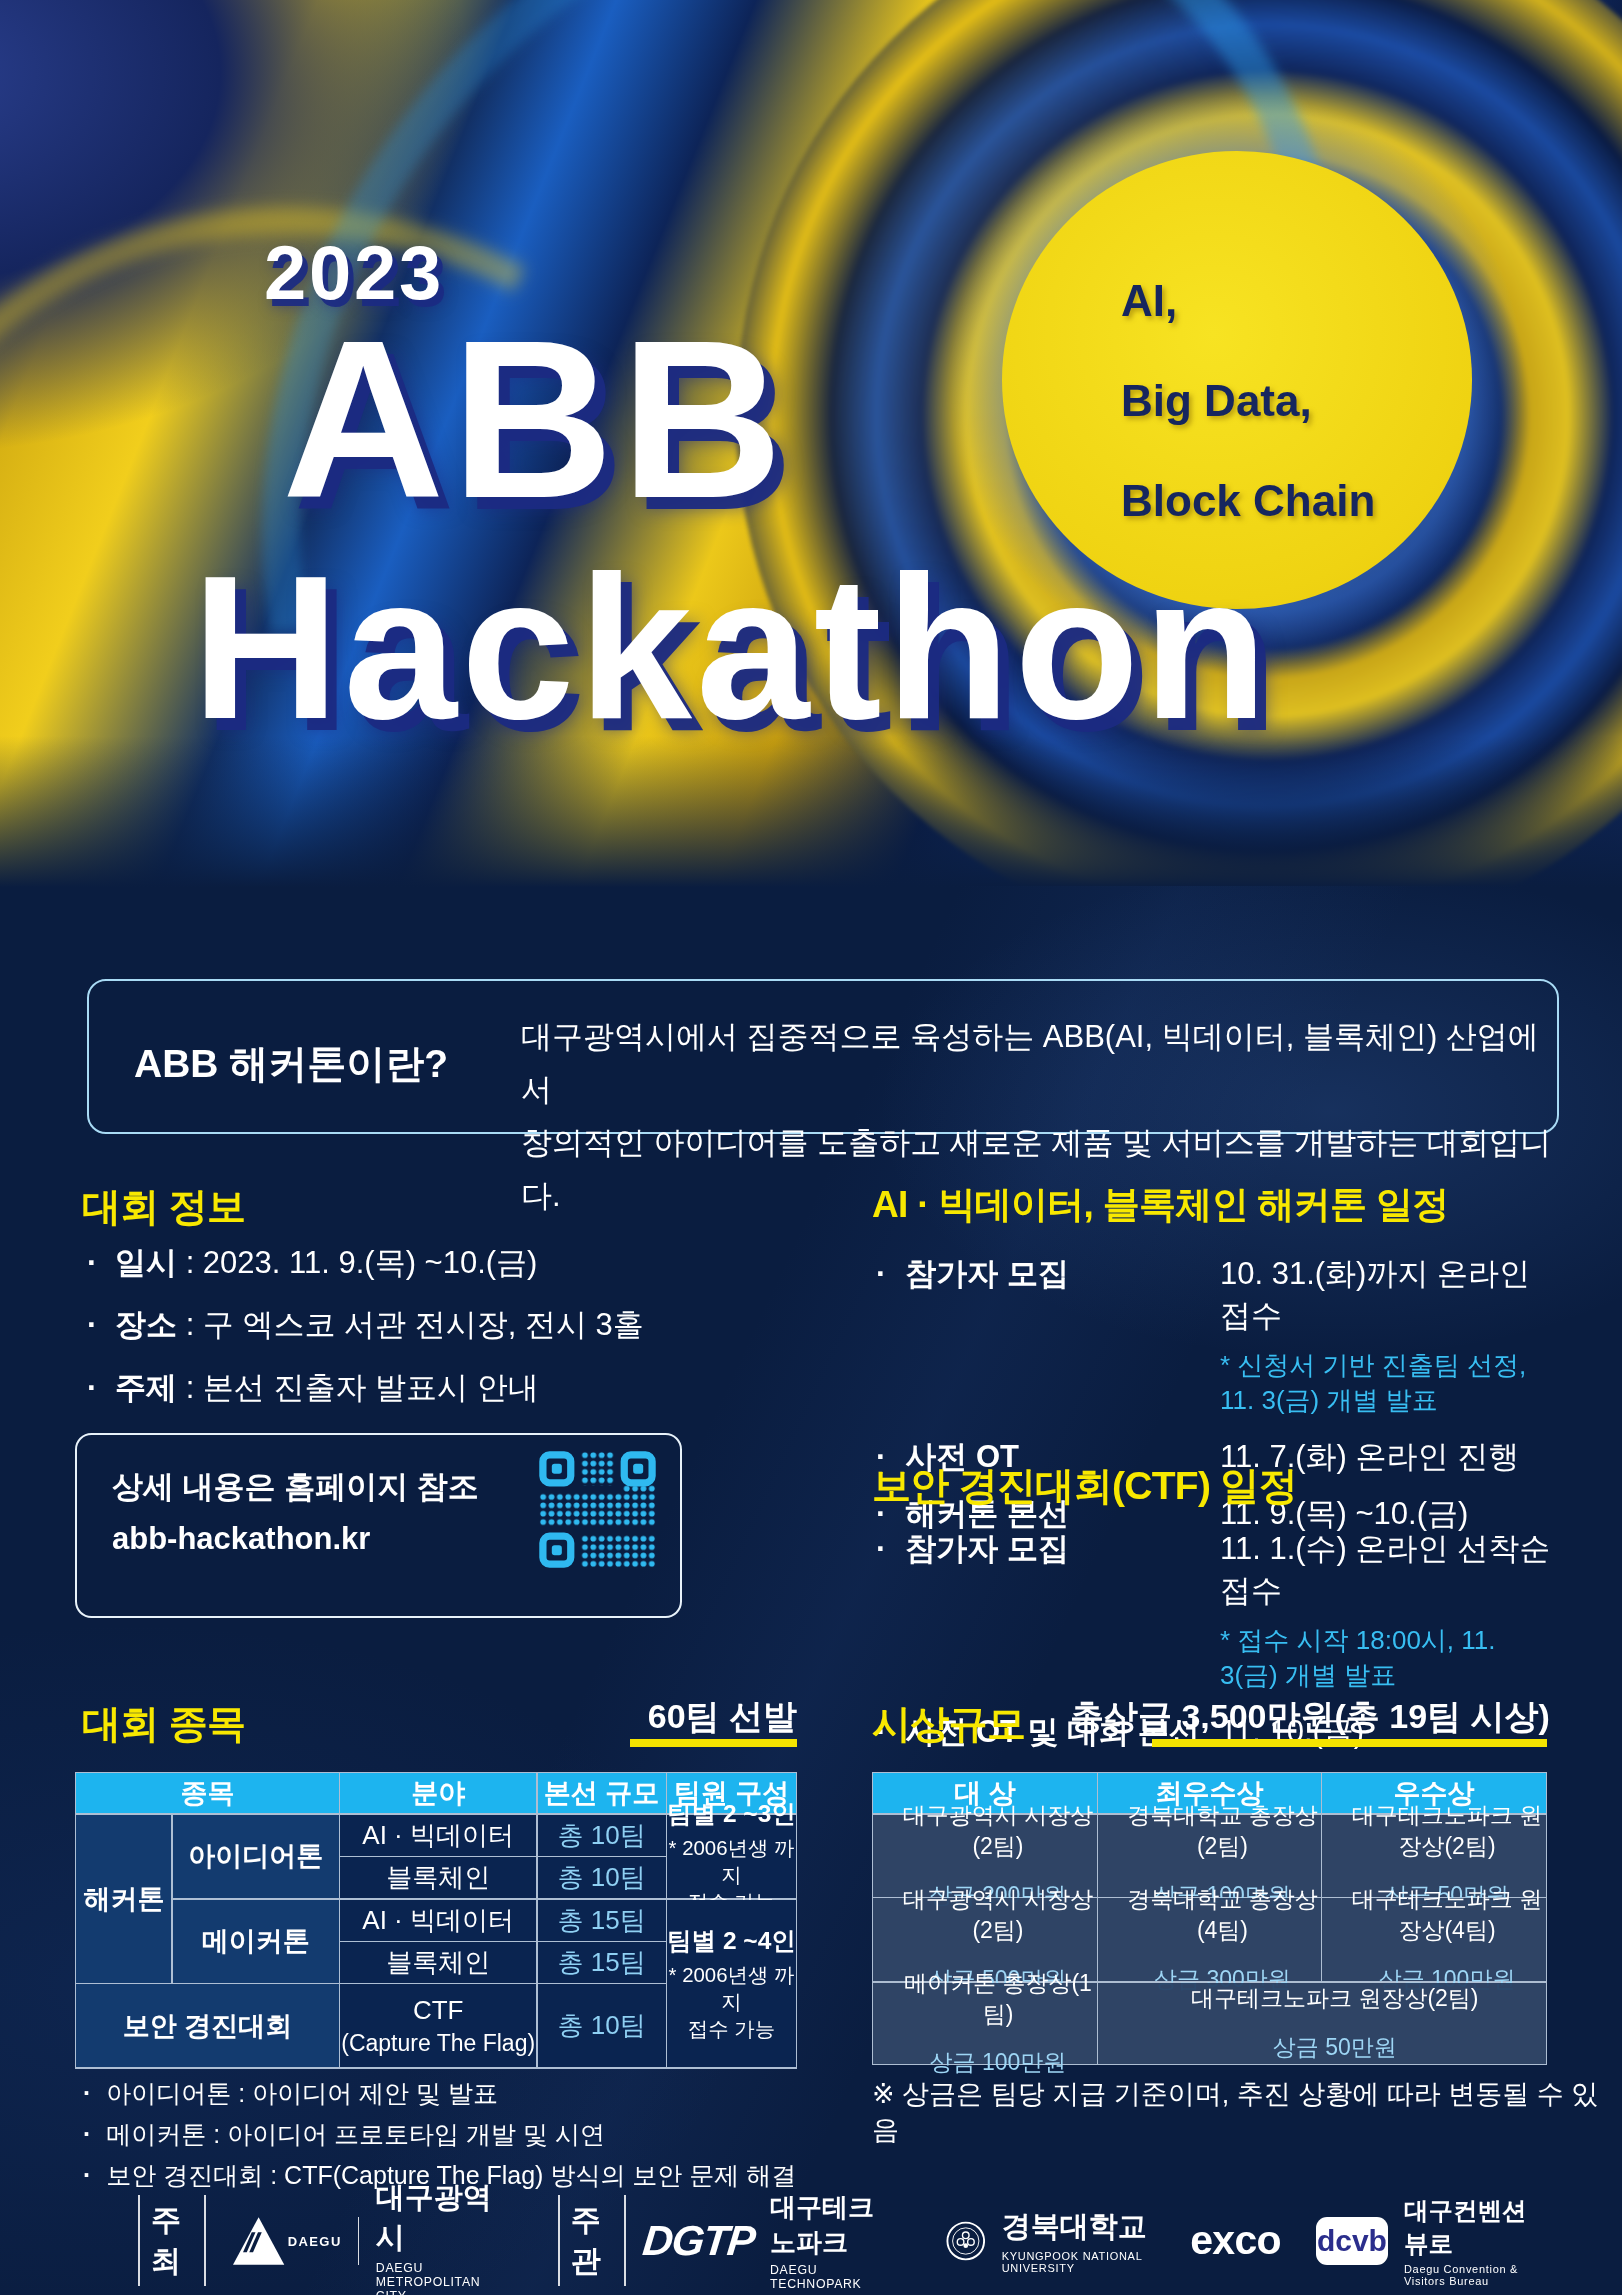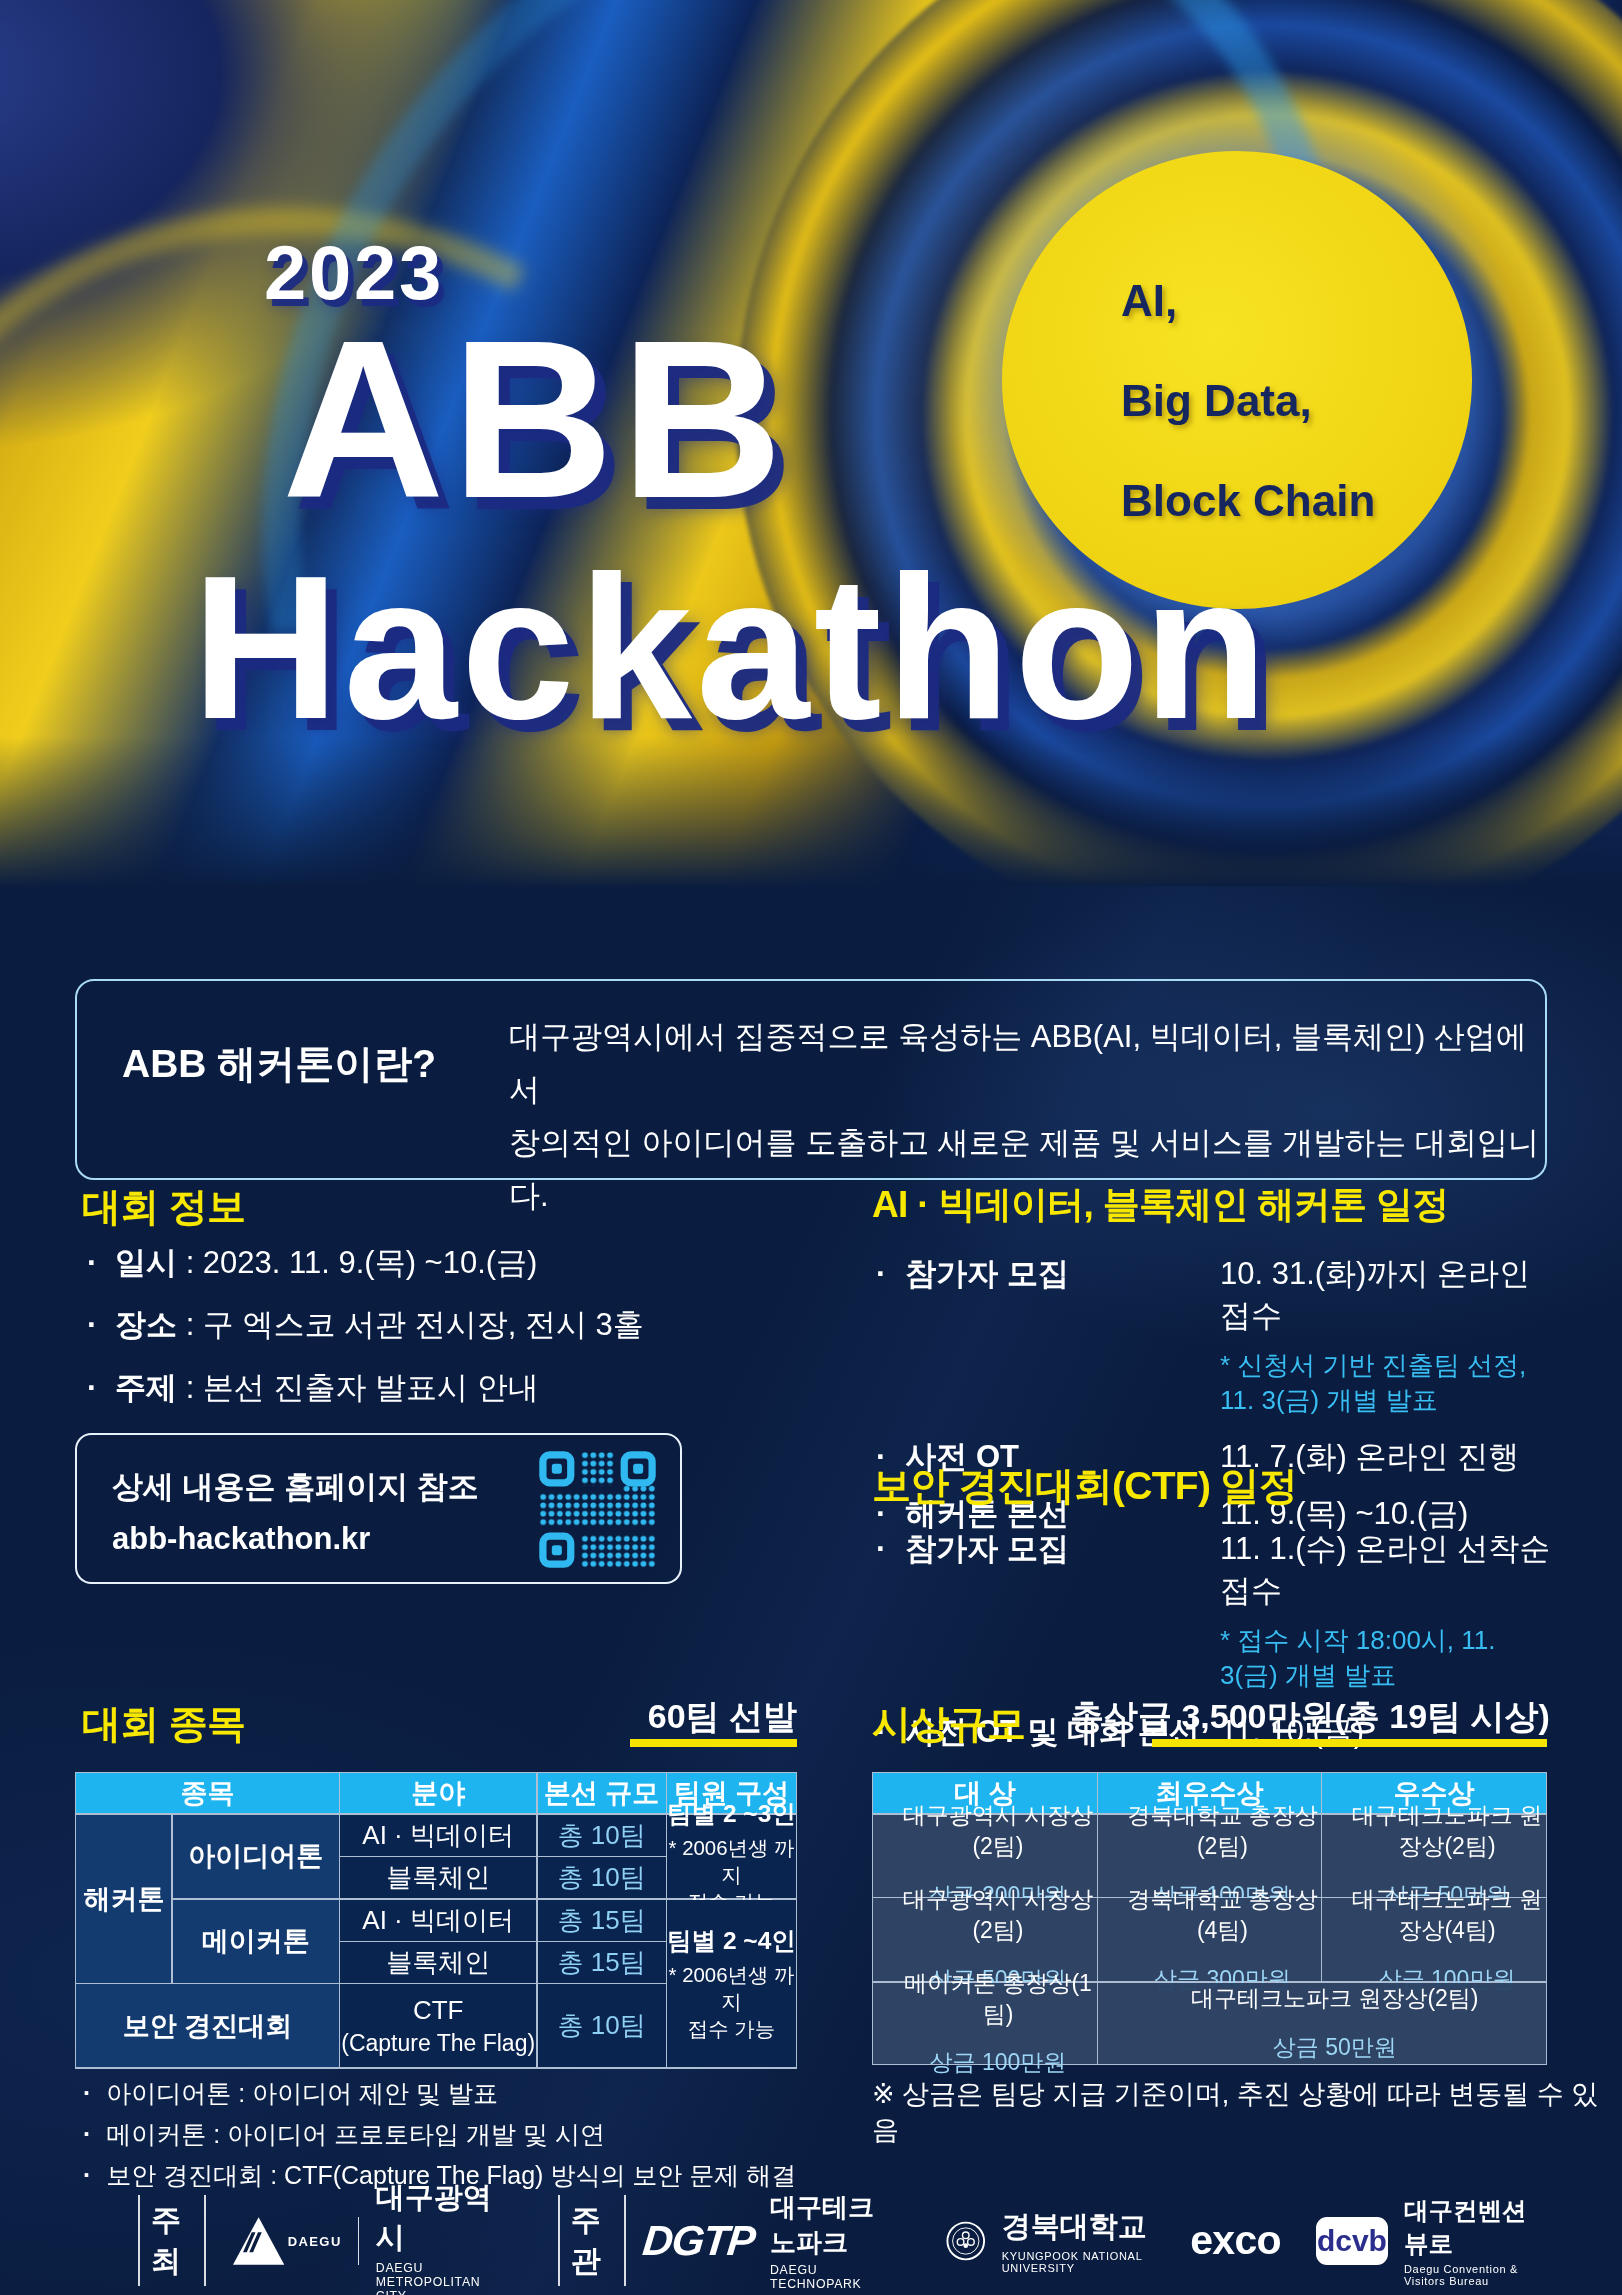--- a/index.html
+++ b/index.html
@@ -36,37 +36,37 @@
     text-shadow:2.7px 3.4px 5.5px rgba(130,100,0,.5); }
 
   
   .bg-swirl { position:absolute; left:0; top:886px; width:1622px; height:1409px; pointer-events:none;
     background:
       radial-gradient(647px 354px at 82% 225px, rgba(70,120,200,.22), rgba(10,29,64,0) 70%),
       linear-gradient(115deg, rgba(10,29,64,0) 42%, rgba(45,85,160,.12) 52%, rgba(10,29,64,0) 62%),
       radial-gradient(886px 518px at 8% 78%, rgba(32,72,145,.18), rgba(10,29,64,0) 70%); }
 
   
-  .about-box { position:absolute; left:75px; top:979px; width:1472px; height:201px; border:2px solid #a9dbf5; border-radius:19px; }
+  .about-box { position:absolute; left:87px; top:979px; width:1472px; height:155px; border:2px solid #a9dbf5; border-radius:19px; }
   .about-label { position:absolute; left:45px; top:56px; font-size:39px; font-weight:800; color:#fff; }
   .about-desc { position:absolute; left:432px; top:29px; font-size:31px; line-height:53px; color:#fff; font-weight:500; }
 
   
   .sec-title { position:absolute; font-size:39px; font-weight:800; color:#f8e800; letter-spacing:-0.7px; white-space:nowrap; }
   .underbar { position:absolute; height:8.2px; background:#f5e400; }
   .badge-txt { position:absolute; font-size:34px; font-weight:700; color:#fff; white-space:nowrap; }
 
   
   .info-items { position:absolute; left:87px; top:1242px; }
   .info-item { font-size:31px; color:#fff; margin-bottom:20.4px; font-weight:500; }
   .info-item::before { content:"·"; font-weight:800; margin-right:17.7px; }
   .info-item b { font-weight:700; }
 
   
-  .qr-box { position:absolute; left:75px; top:1433px; width:607px; height:151px; border:2px solid #e8f2fa; border-radius:16.4px; }
+  .qr-box { position:absolute; left:75px; top:1433px; width:607px; height:185px; border:2px solid #e8f2fa; border-radius:16.4px; }
   .qr-line1 { position:absolute; left:35px; top:31px; font-size:31px; font-weight:600; color:#fff; }
   .qr-line2 { position:absolute; left:35px; top:86px; font-size:31px; font-weight:600; color:#fff; }
   .qr-svg { position:absolute; right:24.5px; top:16.4px; }
 
   
   .sched { position:absolute; left:876px; width:682px; }
   .srow { display:flex; align-items:flex-start; margin-bottom:15px; }
   .slabel { width:344px; font-size:31px; font-weight:600; color:#fff; flex:none; }
   .slabel::before { content:"·"; font-weight:800; margin-right:19px; }
   .svalue { font-size:31px; font-weight:500; color:#fff; }

